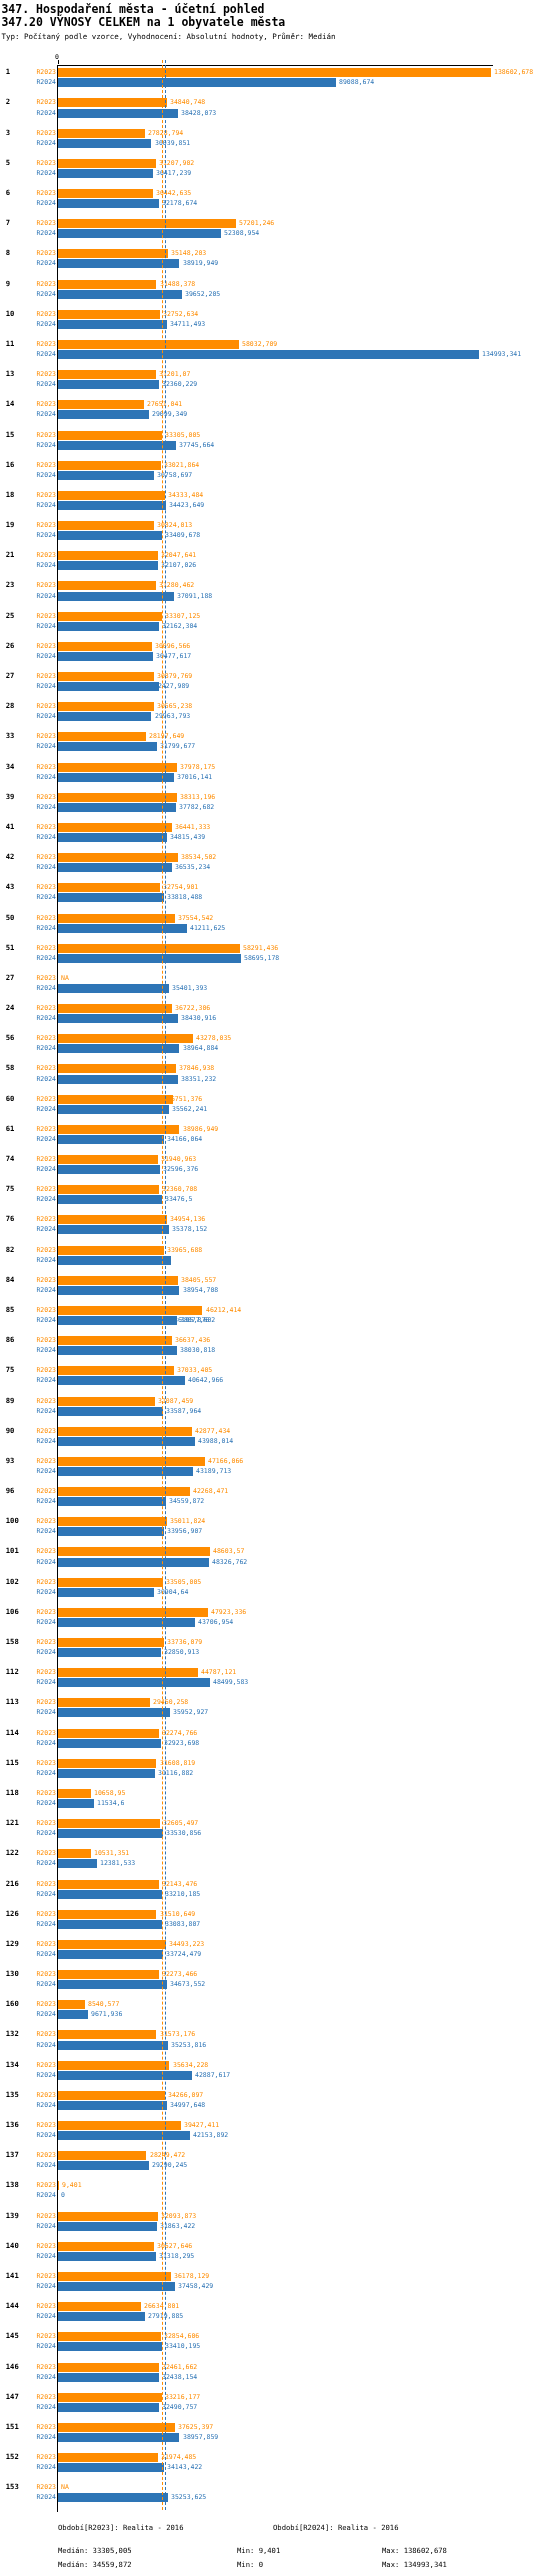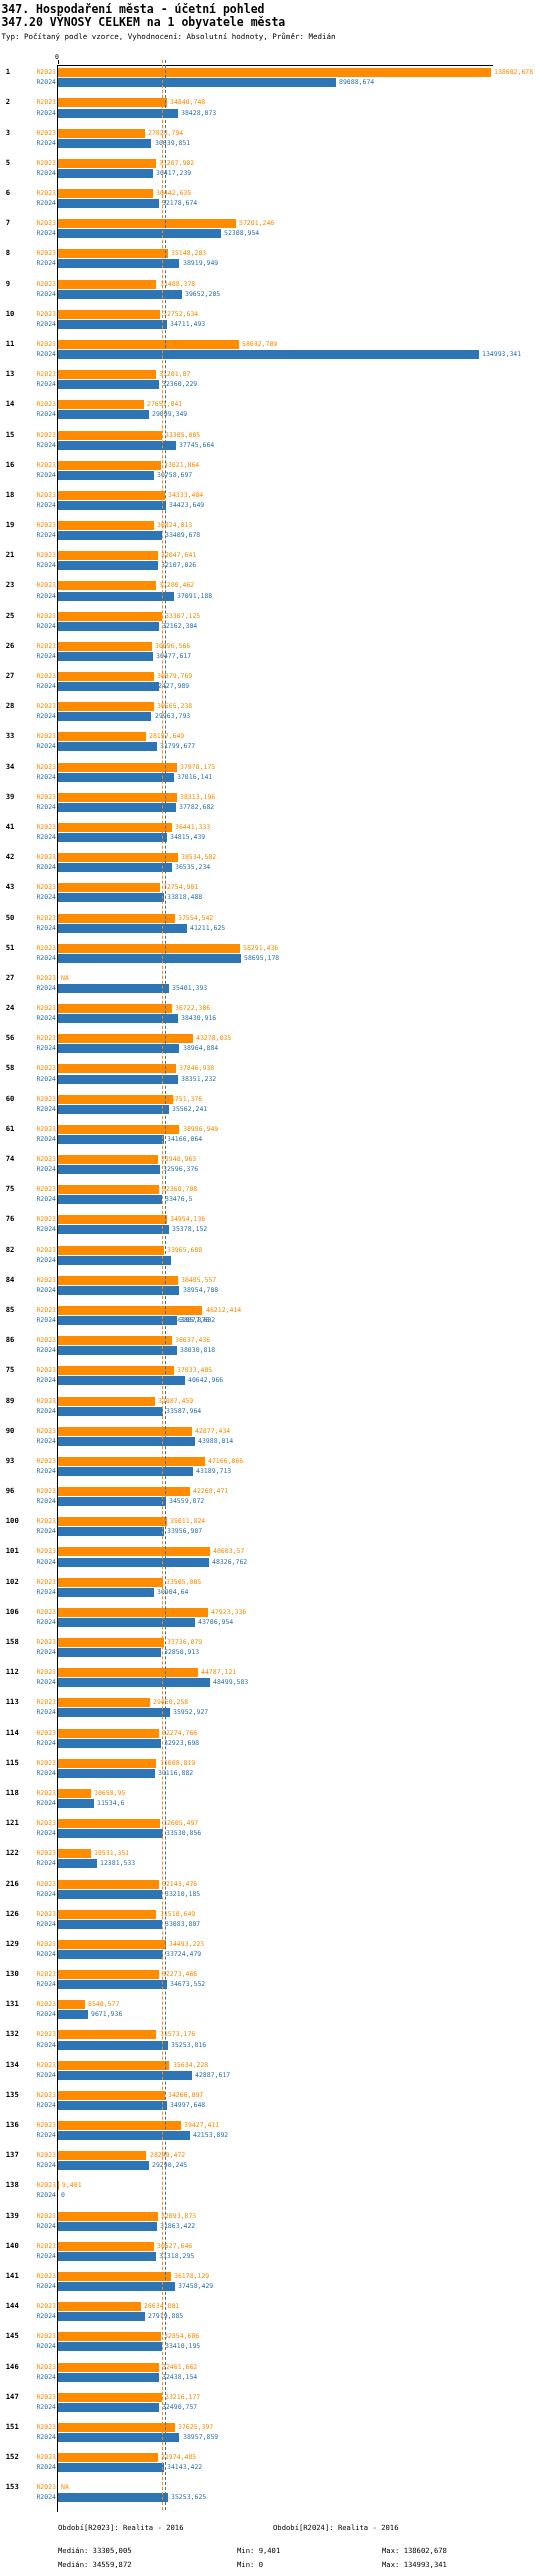--- a/index.html
+++ b/index.html
@@ -482,21 +482,21 @@
     <span class="sl" style="top:1950px;color:#2e75b6">R2024</span>
     <div class="bar" style="top:1950px;width:105px;background:#2e75b6"></div>
     <span class="vl" style="top:1950px;left:166px;color:#2e75b6">33724,479</span>
     <span class="rn" style="top:1970px">130</span>
     <span class="sl" style="top:1970px;color:#ff8c00">R2023</span>
     <div class="bar" style="top:1970px;width:101px;background:#ff8c00"></div>
     <span class="vl" style="top:1970px;left:162px;color:#ff8c00">32273,466</span>
     <span class="sl" style="top:1980px;color:#2e75b6">R2024</span>
     <div class="bar" style="top:1980px;width:109px;background:#2e75b6"></div>
     <span class="vl" style="top:1980px;left:170px;color:#2e75b6">34673,552</span>
-    <span class="rn" style="top:2000px">131</span>
+    <span class="rn" style="top:2000px">160</span>
     <span class="sl" style="top:2000px;color:#ff8c00">R2023</span>
     <div class="bar" style="top:2000px;width:26.6px;background:#ff8c00"></div>
     <span class="vl" style="top:2000px;left:88px;color:#ff8c00">8540,577</span>
     <span class="sl" style="top:2010px;color:#2e75b6">R2024</span>
     <div class="bar" style="top:2010px;width:30px;background:#2e75b6"></div>
     <span class="vl" style="top:2010px;left:91px;color:#2e75b6">9671,936</span>
     <span class="rn" style="top:2030px">132</span>
     <span class="sl" style="top:2030px;color:#ff8c00">R2023</span>
     <div class="bar" style="top:2030px;width:98px;background:#ff8c00"></div>
     <span class="vl" style="top:2030px;left:160px;color:#ff8c00">31573,176</span>

